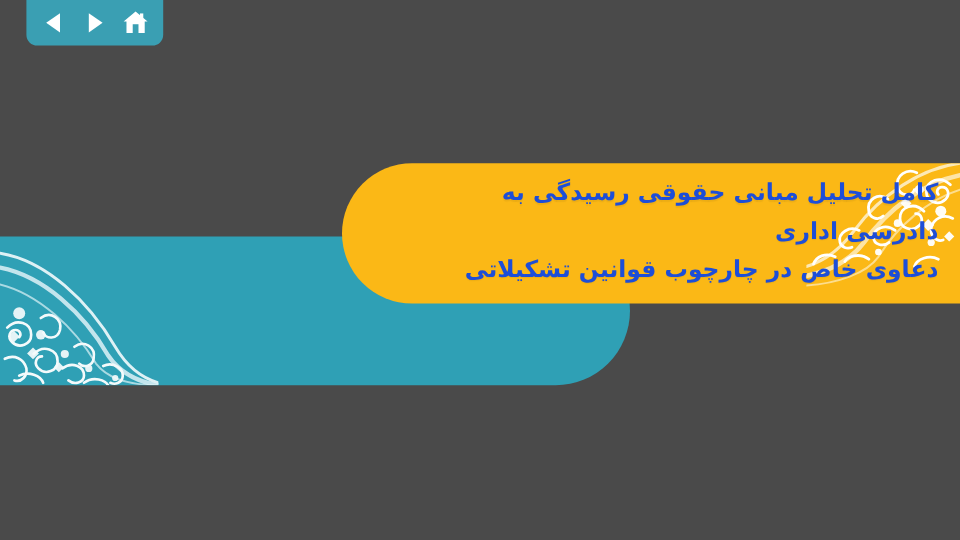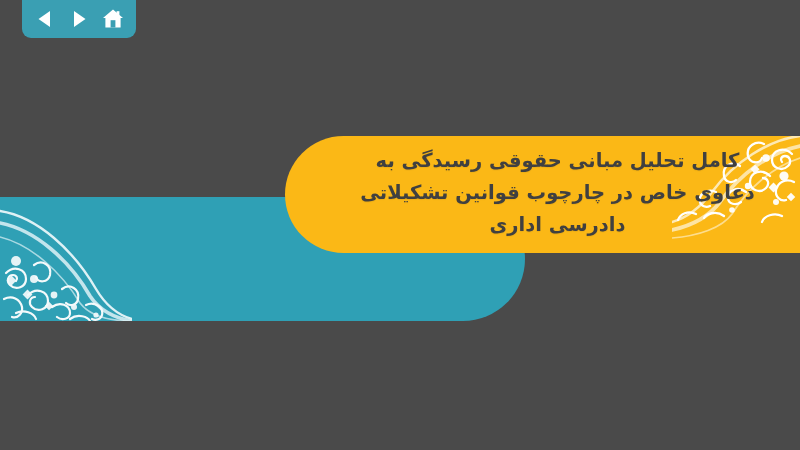--- a/index.html
+++ b/index.html
@@ -85,24 +85,23 @@
     top: 0;
     width: 128px;
     height: 104px;
     pointer-events: none;
   }
   #title-text {
     position: absolute;
     right: 18px;
     left: 48px;
     top: 9px;
-    color: #404040;
+    color: #1d4ed8;
     font-size: 19.5px;
     line-height: 32px;
-    text-align: center;
     font-weight: 700;
     direction: rtl;
     z-index: 3;
     text-shadow: 0 1px 1px rgba(0,0,0,.06);
   }
   .title-line { display: block; white-space: nowrap; }
 </style>
 </head>
 <body>
 
@@ -165,22 +164,22 @@
         <path d="M68 30 C60 24 50 30 52 40 C53 46 60 48 64 44"></path>
         <path d="M44 56 C36 52 26 58 28 66 C29 70 34 72 38 70"></path>
         <path d="M110 80 C102 76 92 80 90 86"></path>
         <path d="M52 80 C44 74 34 78 32 82"></path>
         <path d="M24 78 C16 74 8 78 6 84"></path>
       </g>
     </svg>
 
     <div id="title-text">
       <span class="title-line">کامل تحلیل مبانی حقوقی رسیدگی به</span>
+      <span class="title-line">دادرسی اداری</span>
       <span class="title-line">دعاوی خاص در چارچوب قوانین تشکیلاتی</span>
-      <span class="title-line">دادرسی اداری</span>
     </div>
   </div>
 
   <div id="nav-bar">
     <div class="nav-btn">
       <svg width="22" height="22" viewBox="0 0 22 22">
         <polygon points="16,3 16,19 4.5,11" fill="#ffffff"></polygon>
       </svg>
     </div>
     <div class="nav-btn">

